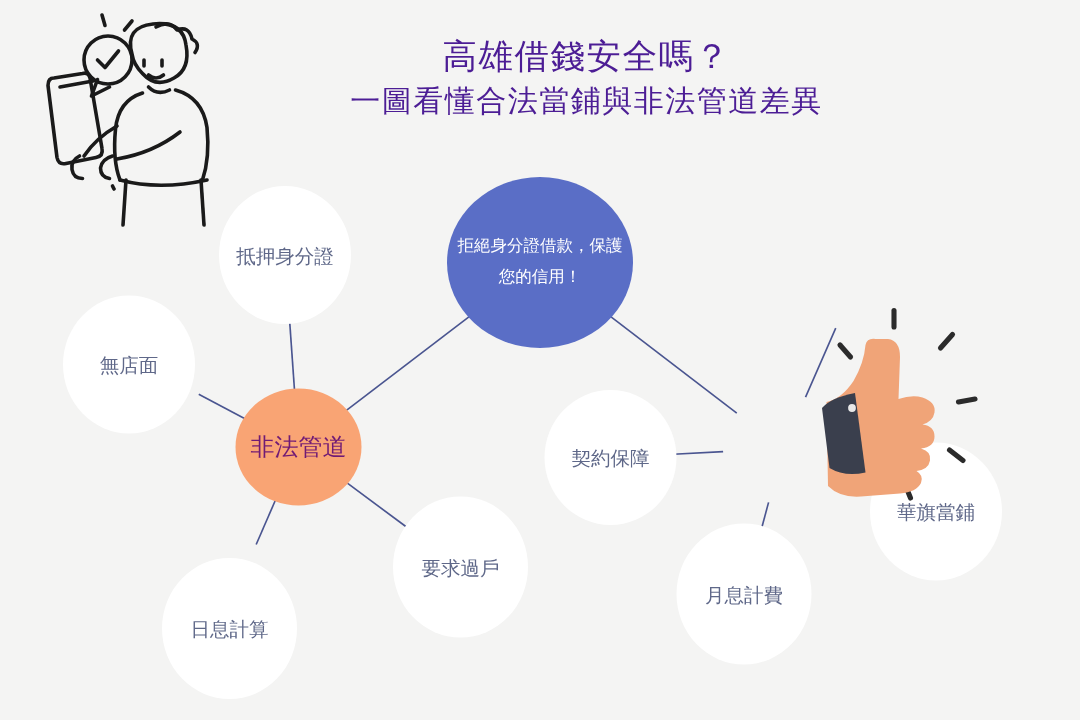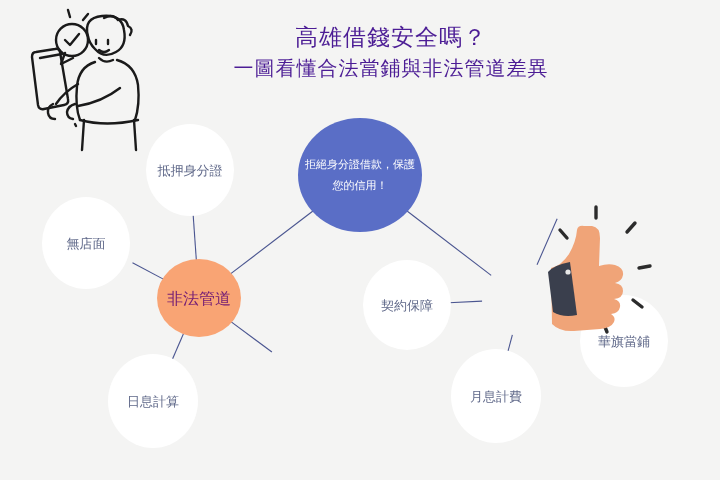--- a/index.html
+++ b/index.html
@@ -113,22 +113,25 @@
       <line x1="512.3736833976913" y1="334.9135657855364" x2="507.6137014789467" y2="352.6719598670065" stroke="#4a5590" stroke-width="1.1"></line>
     </svg>
 
   <div class="layer" id="nodes-layer">
       <div class="node satellite" style="left: 146px; top: 124px; width: 88px; height: 92px;">
         <span class="node-label">抵押身分證</span>
       </div>
       <div class="node satellite" style="left: 42px; top: 197px; width: 88px; height: 92px;">
         <span class="node-label">無店面</span>
       </div>
-      <div class="node satellite" style="left: 108px; top: 354px; width: 90px; height: 94px; text-align: center;">
+      <div class="node satellite" style="left: 108px; top: 372px; width: 90px; height: 94px; text-align: center;">
         <span class="node-label">日息計算</span>
+      </div>
+      <div class="node satellite" style="left: 262px; top: 331px; width: 90px; height: 94px;">
+        <span class="node-label">要求過戶</span>
       </div>
       <div class="node satellite" style="left: 363px; top: 260px; width: 88px; height: 90px;">
         <span class="node-label">契約保障</span>
       </div>
       <div class="node satellite" style="left: 580px; top: 295px; width: 88px; height: 92px;">
         <span class="node-label">華旗當鋪</span>
       </div>
       <div class="node satellite" style="left: 451px; top: 349px; width: 90px; height: 94px; font-family: Liberation Serif, serif;">
         <span class="node-label">月息計費</span>
       </div>

